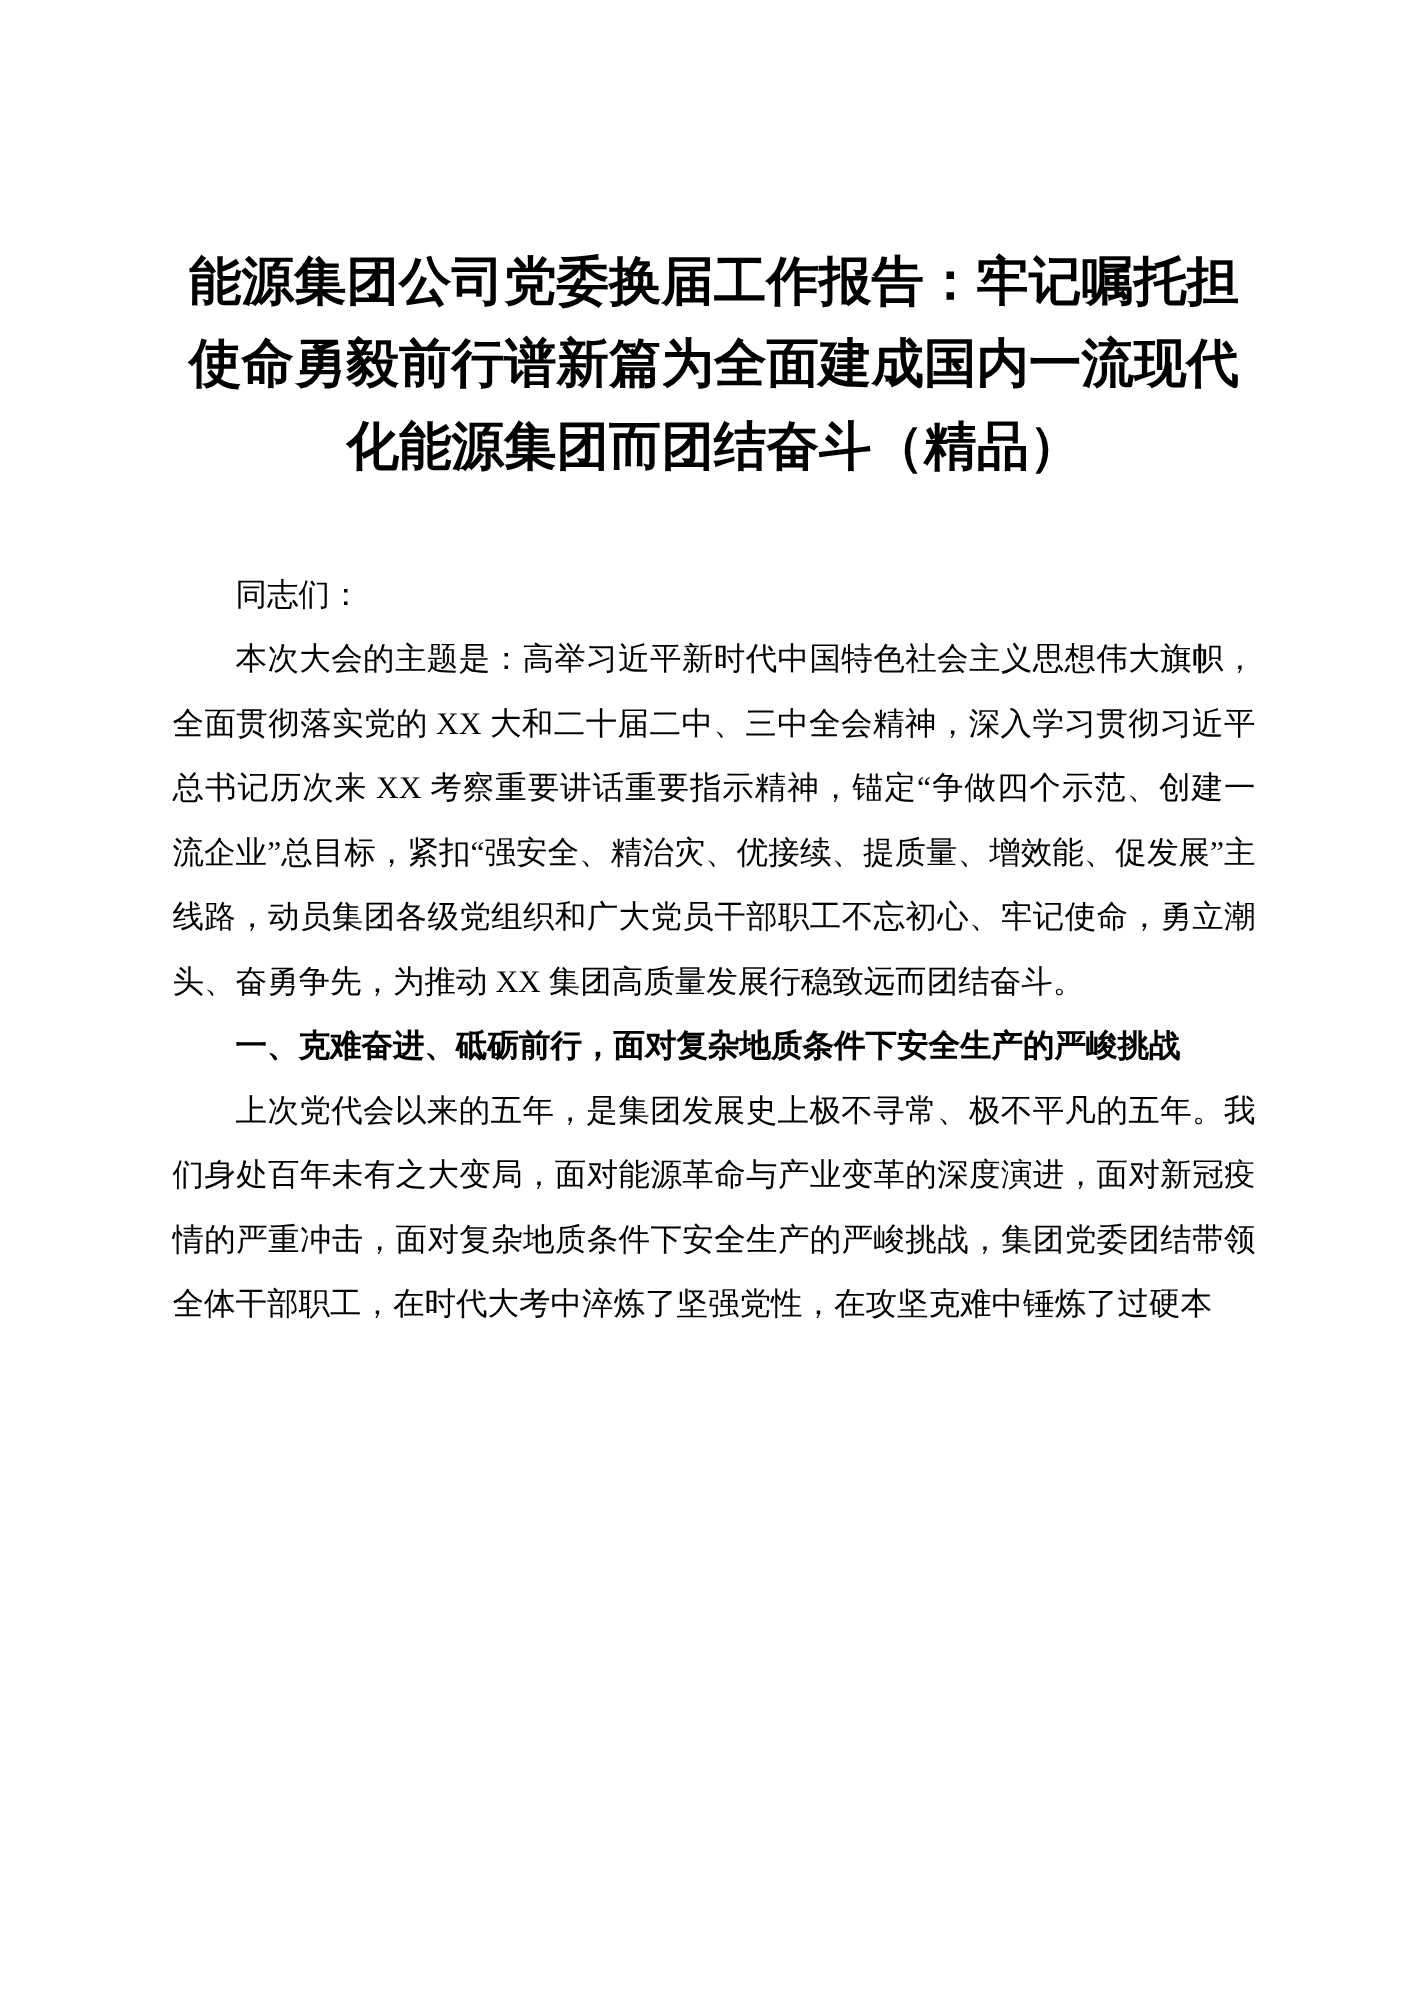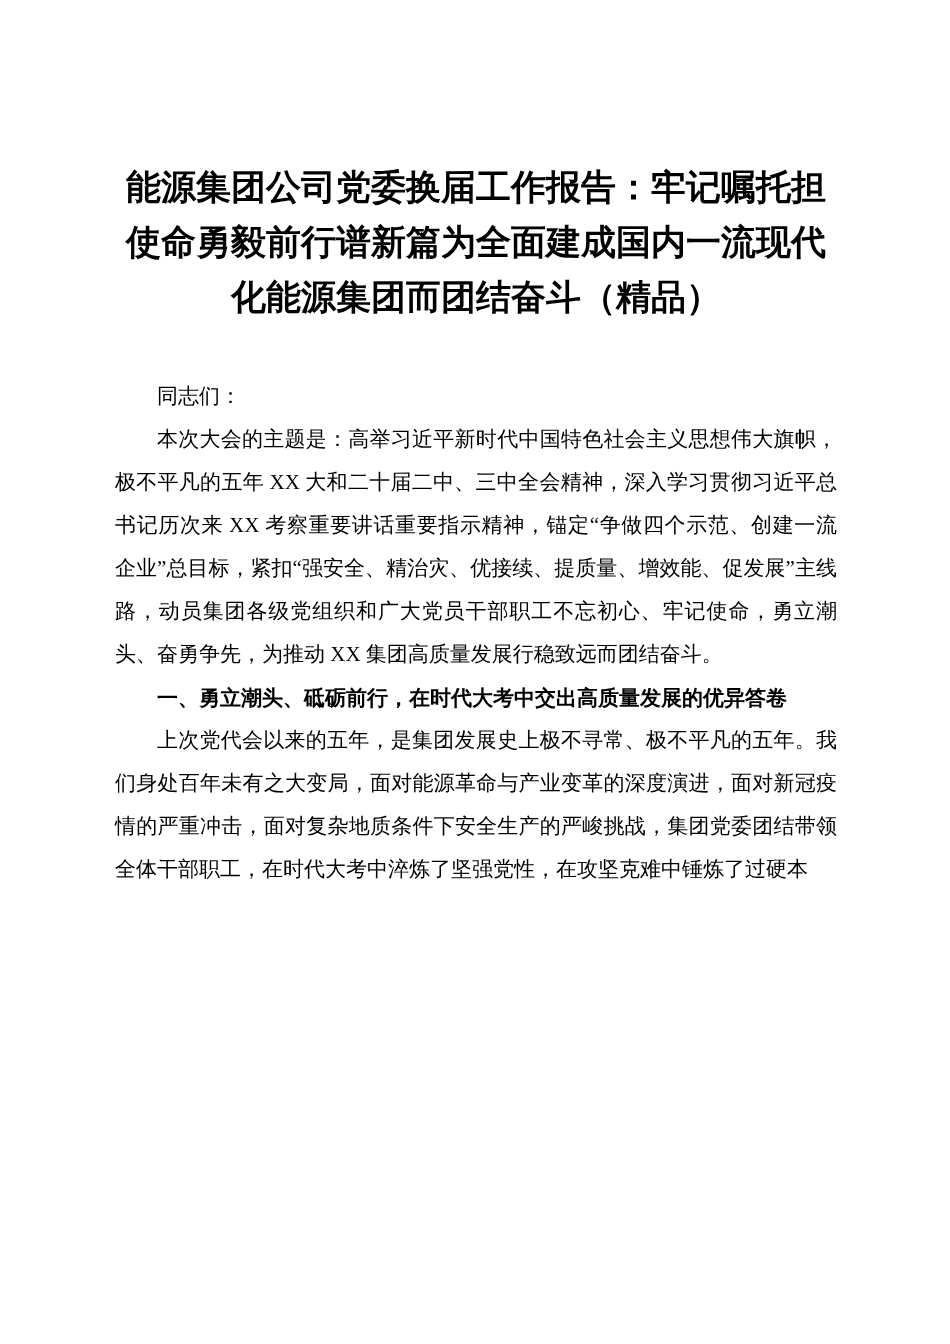--- a/index.html
+++ b/index.html
@@ -43,18 +43,18 @@
 </style>
 </head>
 <body style="background: rgb(255, 255, 255);">
 
 <div class="page" style="color: rgb(0, 0, 0);">
   <h1 class="doc-title">能源集团公司党委换届工作报告：牢记嘱托担使命勇毅前行谱新篇为全面建成国内一流现代化能源集团而团结奋斗（精品）</h1>
 
   <p class="para body">同志们：</p>
 
 
-  <p class="para body">本次大会的主题是：高举习近平新时代中国特色社会主义思想伟大旗帜，极不平凡的五年 XX 大和二十届二中、三中全会精神，深入学习贯彻习近平总书记历次来 XX 考察重要讲话重要指示精神，锚定“争做四个示范、创建一流企业”总目标，紧扣“强安全、精治灾、优接续、提质量、增效能、促发展”主线路，动员集团各级党组织和广大党员干部职工不忘初心、牢记使命，勇立潮头、奋勇争先，为推动 XX 集团高质量发展行稳致远而团结奋斗。</p>
+  <p class="para body">本次大会的主题是：高举习近平新时代中国特色社会主义思想伟大旗帜，全面贯彻落实党的 XX 大和二十届二中、三中全会精神，深入学习贯彻习近平总书记历次来 XX 考察重要讲话重要指示精神，锚定“争做四个示范、创建一流企业”总目标，紧扣“强安全、精治灾、优接续、提质量、增效能、促发展”主线路，动员集团各级党组织和广大党员干部职工不忘初心、牢记使命，勇立潮头、奋勇争先，为推动 XX 集团高质量发展行稳致远而团结奋斗。</p>
 
-  <p class="para heading">一、勇立潮头、砥砺前行，在时代大考中交出高质量发展的优异答卷</p>
+  <p class="para heading">一、克难奋进、砥砺前行，面对复杂地质条件下安全生产的严峻挑战</p>
 
   <p class="para body">上次党代会以来的五年，是集团发展史上极不寻常、极不平凡的五年。我们身处百年未有之大变局，面对能源革命与产业变革的深度演进，面对新冠疫情的严重冲击，面对复杂地质条件下安全生产的严峻挑战，集团党委团结带领全体干部职工，在时代大考中淬炼了坚强党性，在攻坚克难中锤炼了过硬本</p>
 </div>
 
 </body></html>

